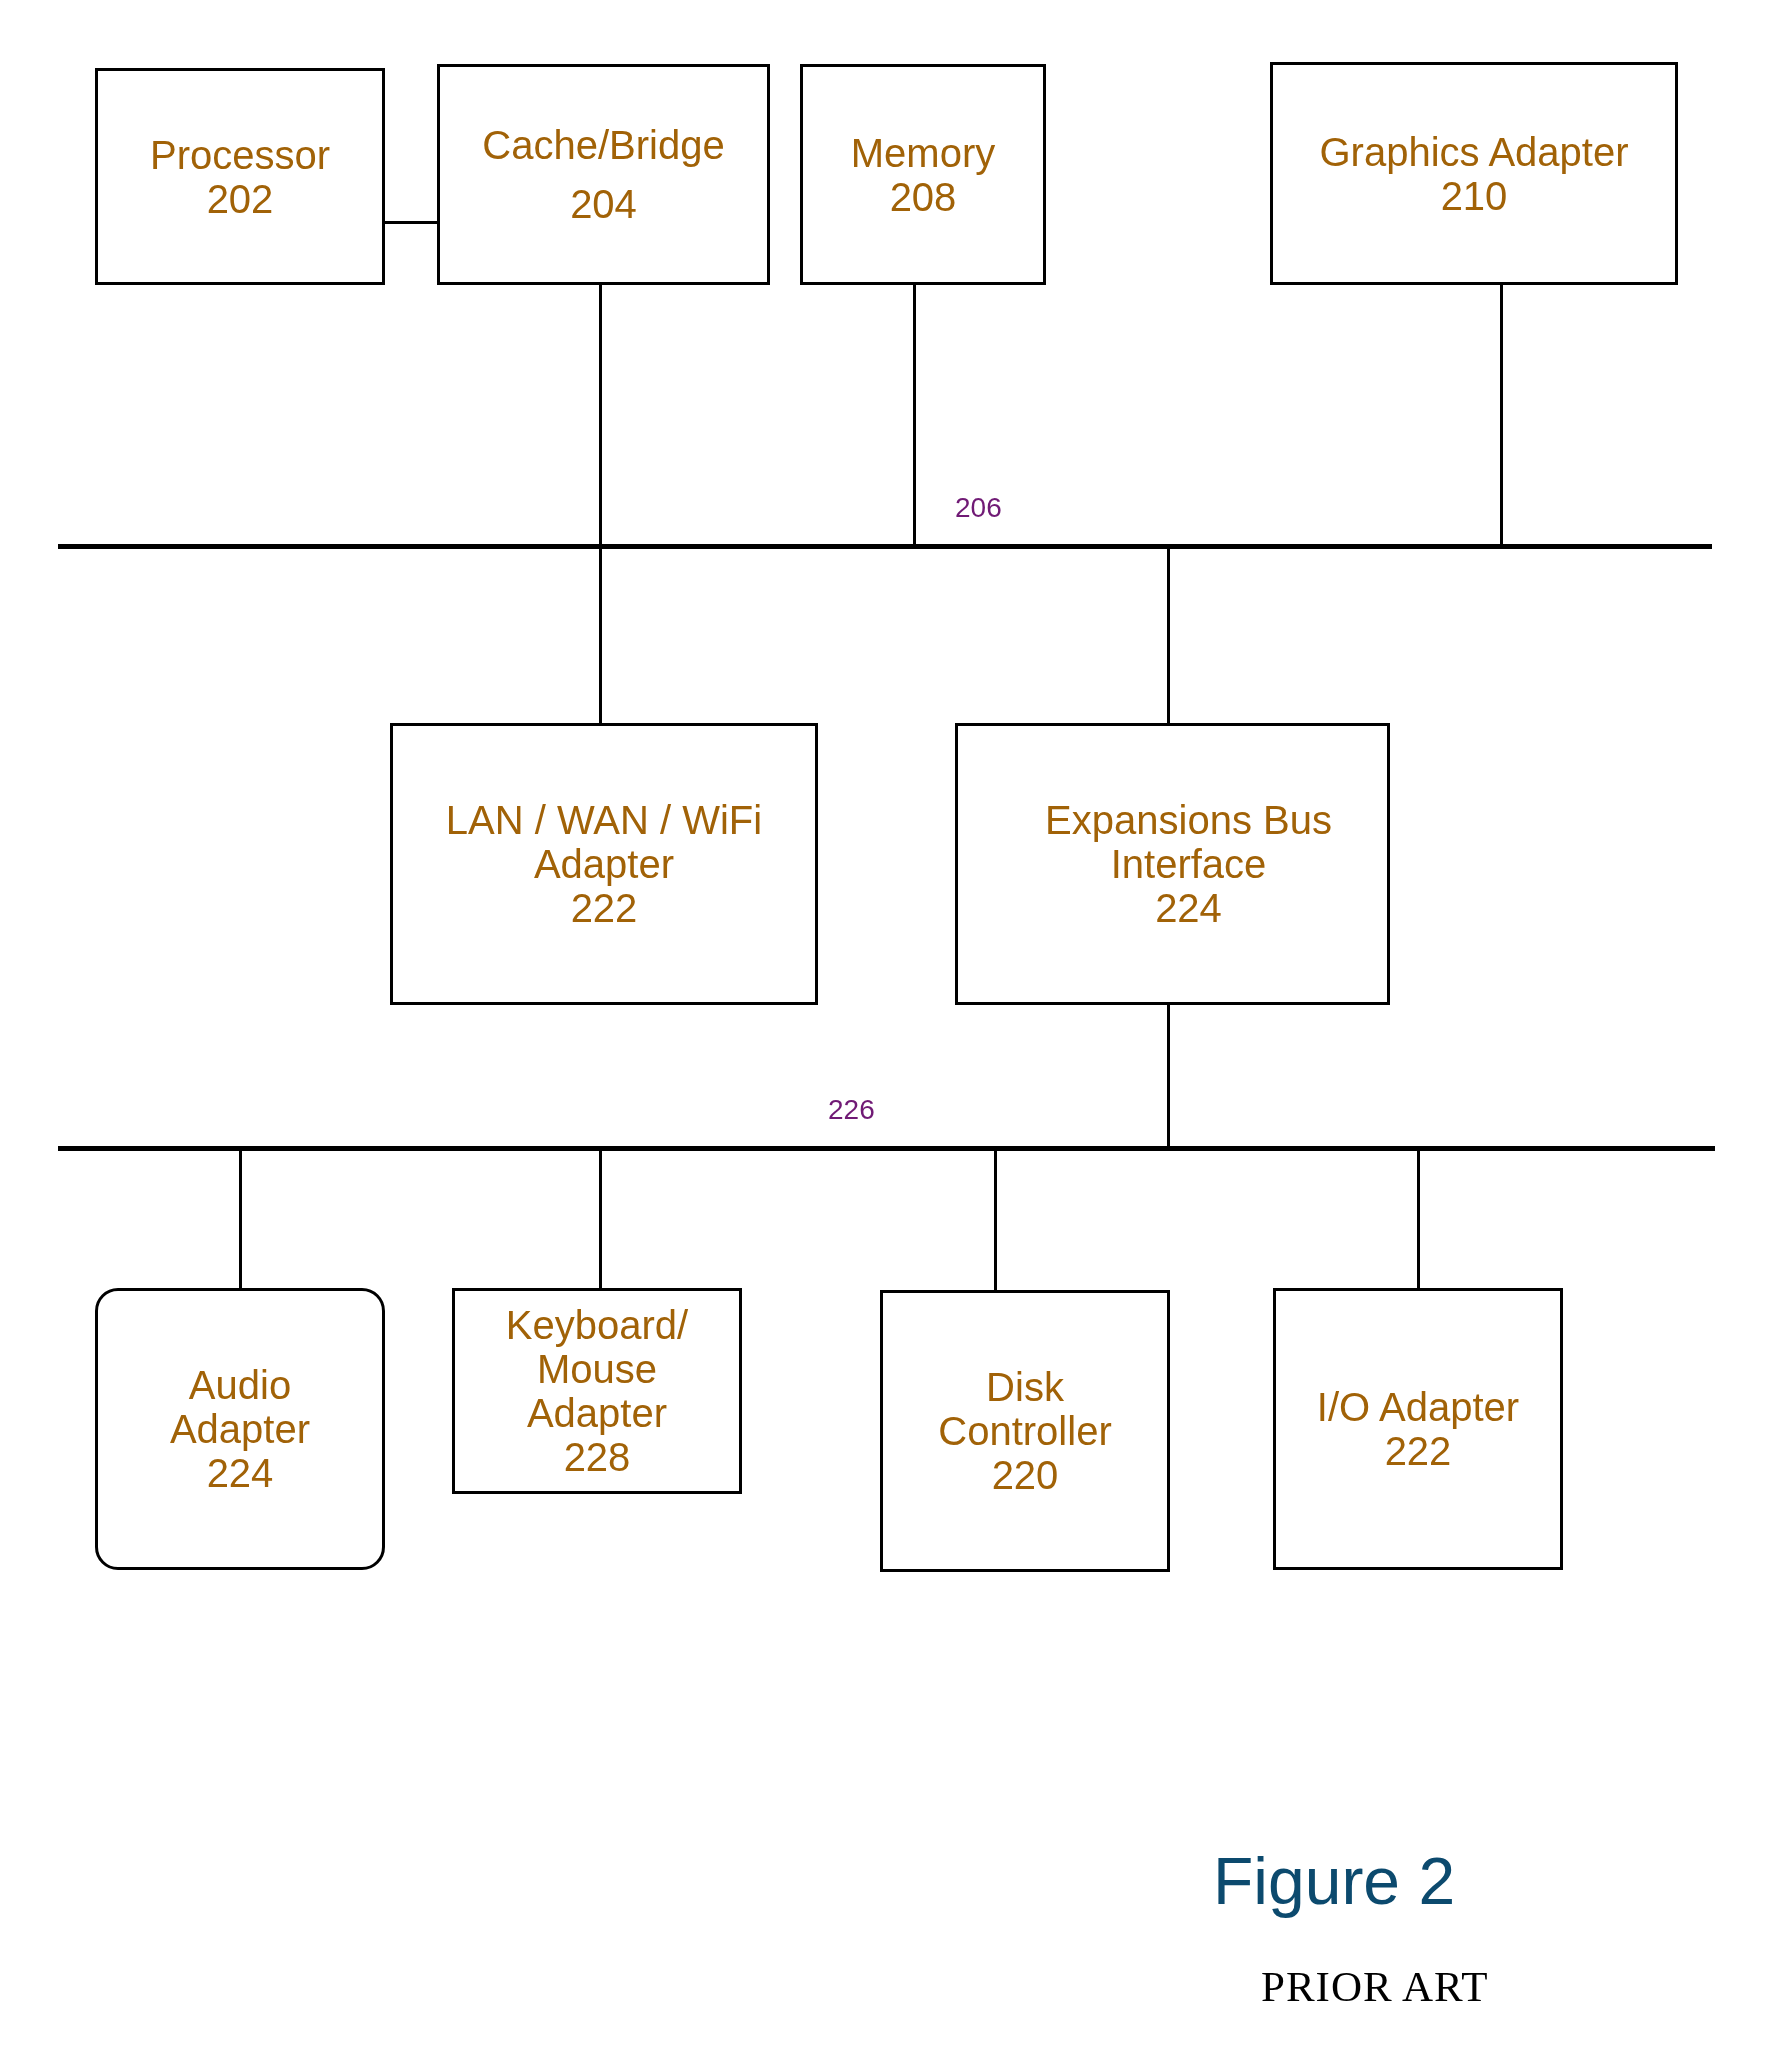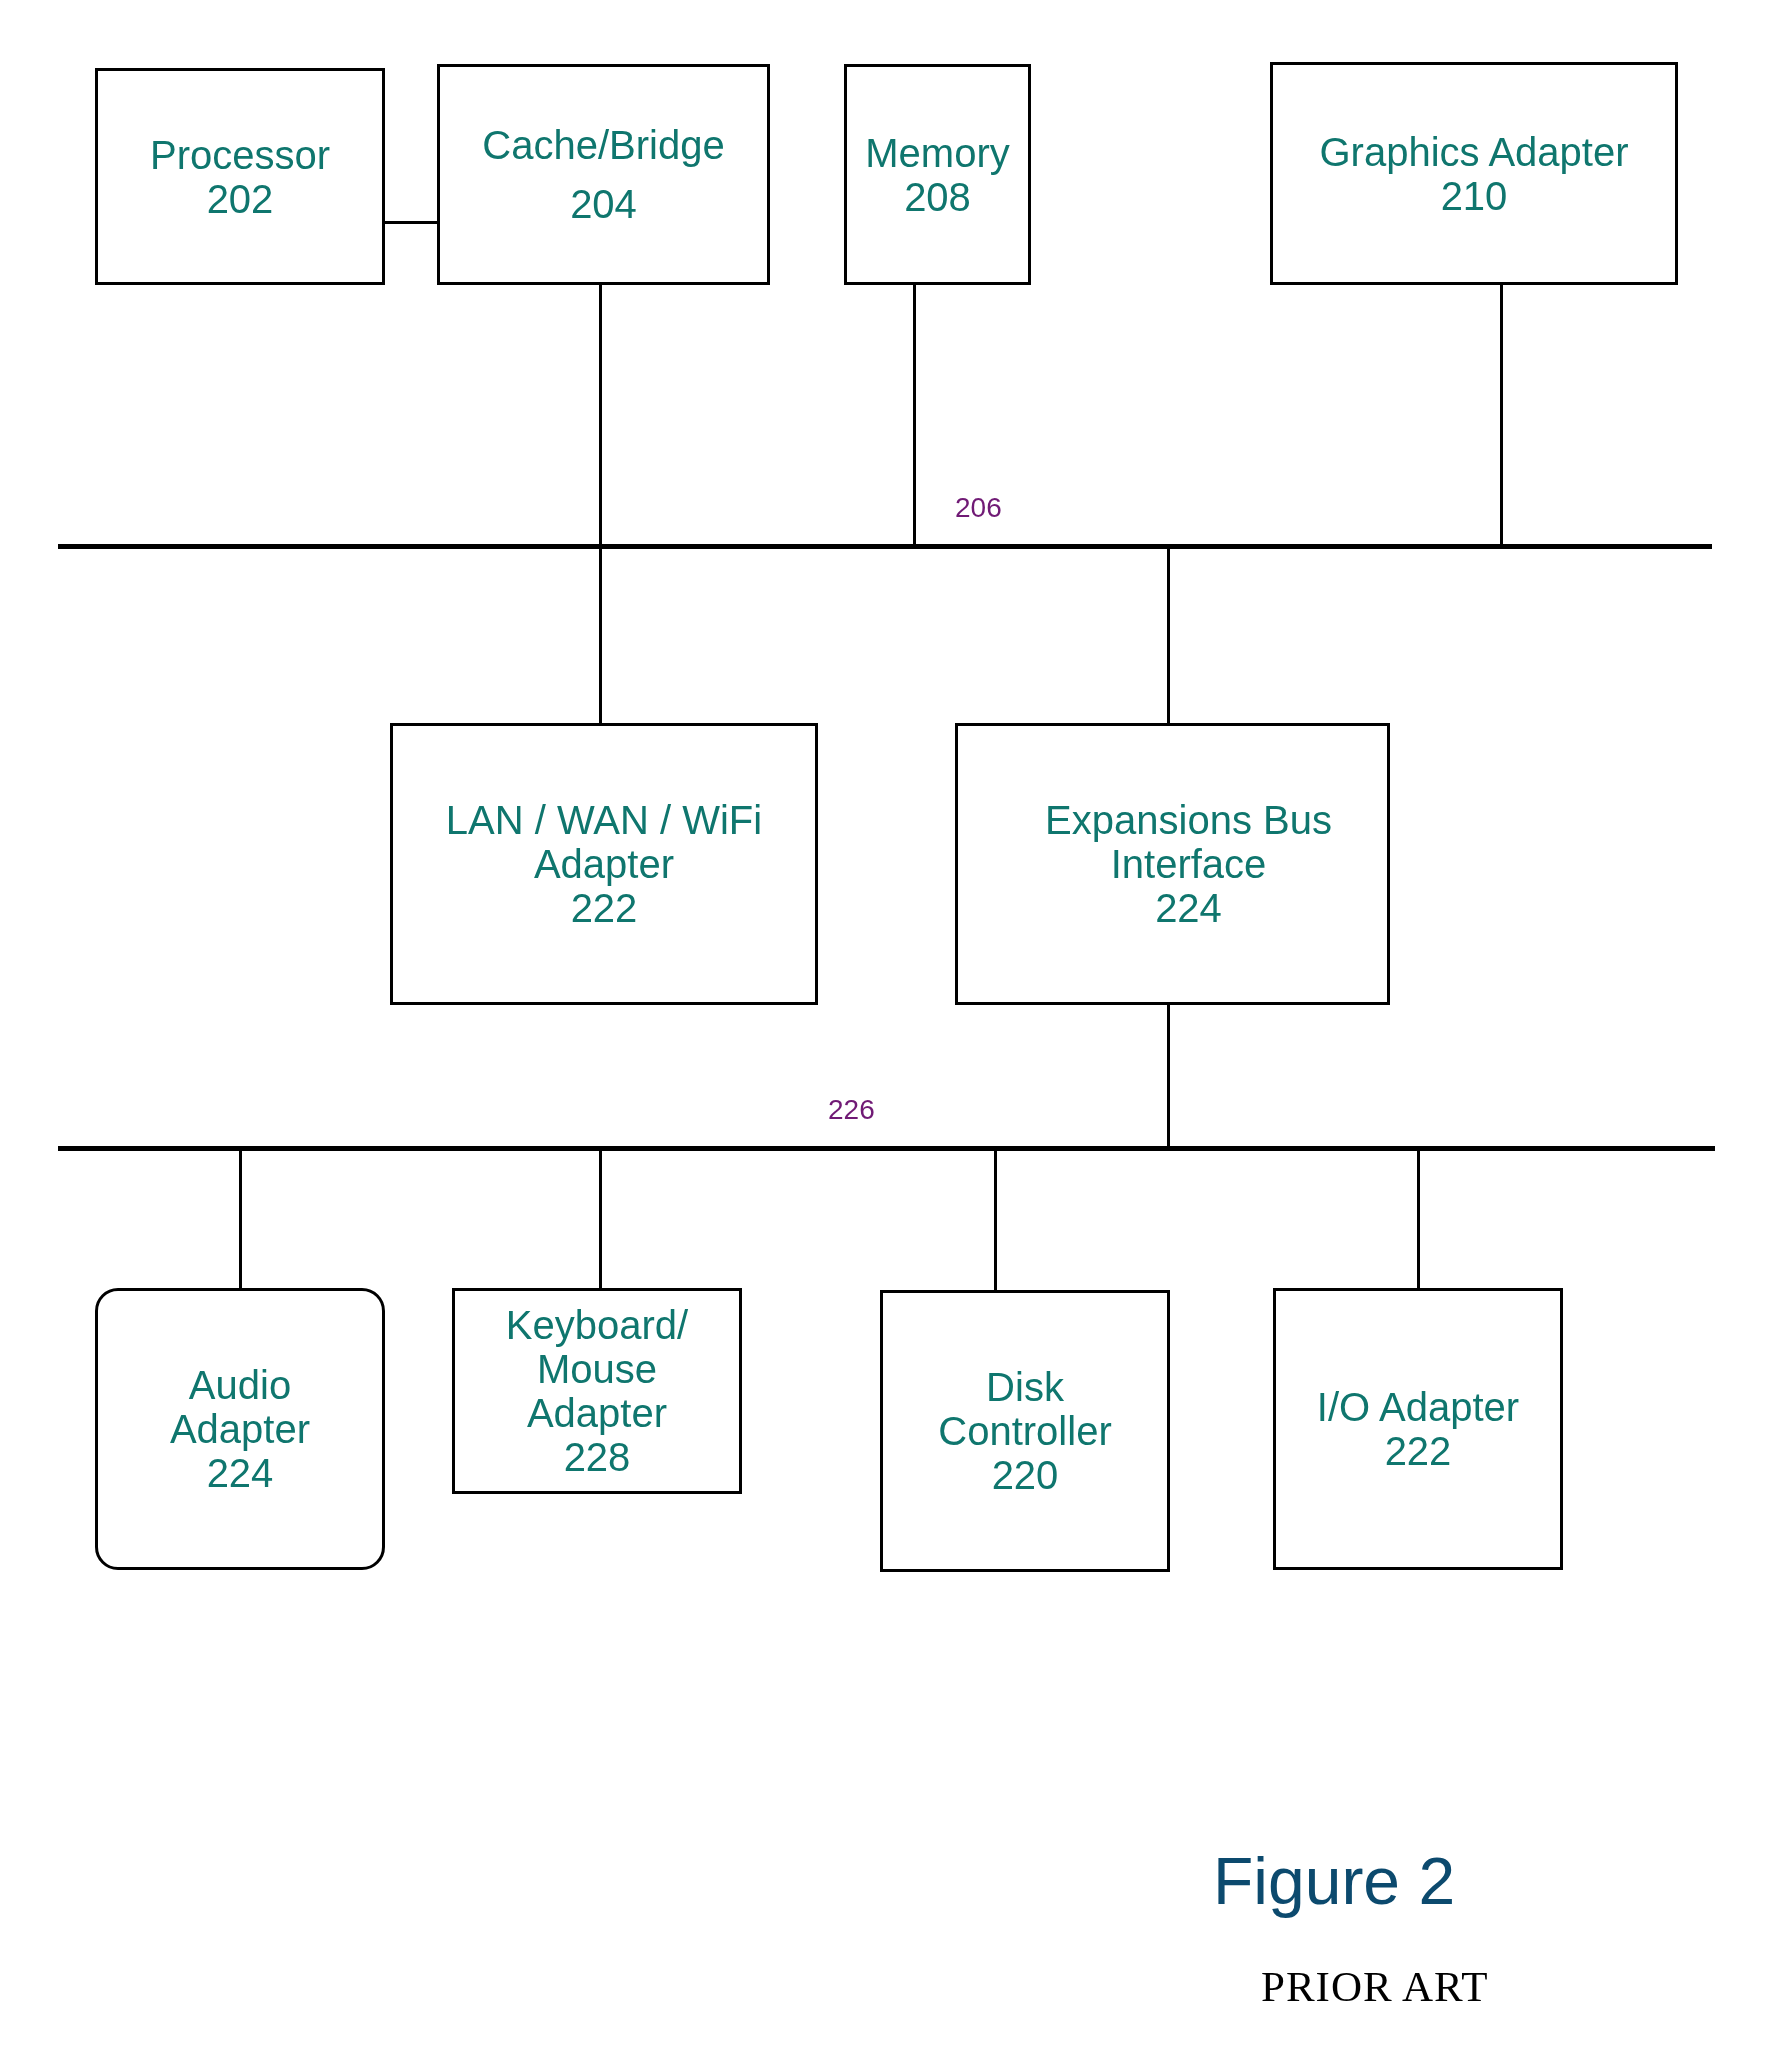--- a/index.html
+++ b/index.html
@@ -20,21 +20,21 @@
   .box {
     position: absolute;
     box-sizing: border-box;
     border: 3px solid #000000;
     background: #ffffff;
     display: flex;
     flex-direction: column;
     align-items: center;
     justify-content: center;
     text-align: center;
-    color: #0f766e;
+    color: #a16207;
     z-index: 3;
   }
   .box .line {
     font-size: 40px;
     line-height: 1.10;
     white-space: pre;
     letter-spacing: 0px;
   }
 
   
@@ -91,21 +91,21 @@
   <div class="box" style="left:95px; top:68px; width:290px; height:217px;">
     <div class="line">Processor</div>
     <div class="line">202</div>
   </div>
 
   <div class="box" style="left:437px; top:64px; width:333px; height:221px;gap:15px;">
     <div class="line">Cache/Bridge</div>
     <div class="line">204</div>
   </div>
 
-  <div class="box" style="left:844px; top:64px; width:187px; height:221px;text-align:center;">
+  <div class="box" style="left:800px; top:64px; width:246px; height:221px;text-align:center;">
     <div class="line">Memory</div>
     <div class="line">208</div>
   </div>
 
   <div class="box" style="left:1270px; top:62px; width:408px; height:223px;">
     <div class="line">Graphics Adapter</div>
     <div class="line">210</div>
   </div>
 
   <div class="hline" style="left:385px; top:221px; width:55px;"></div>

